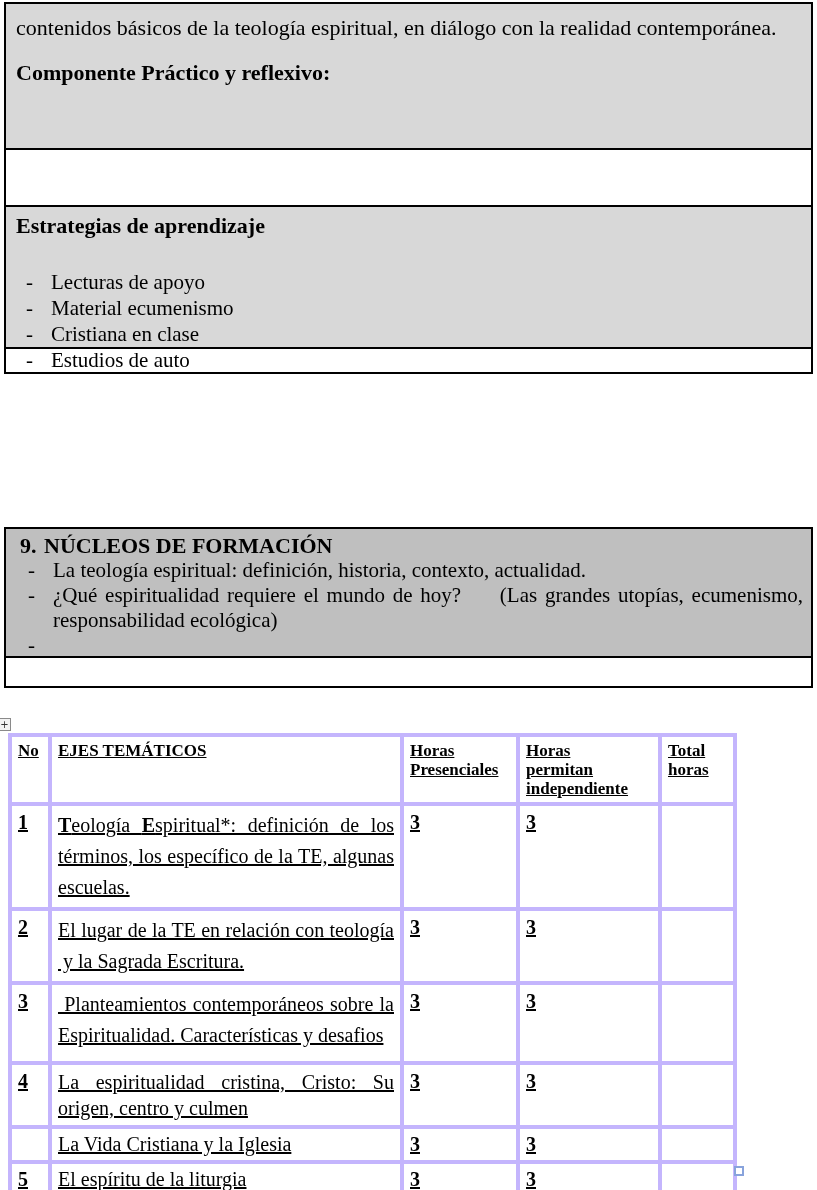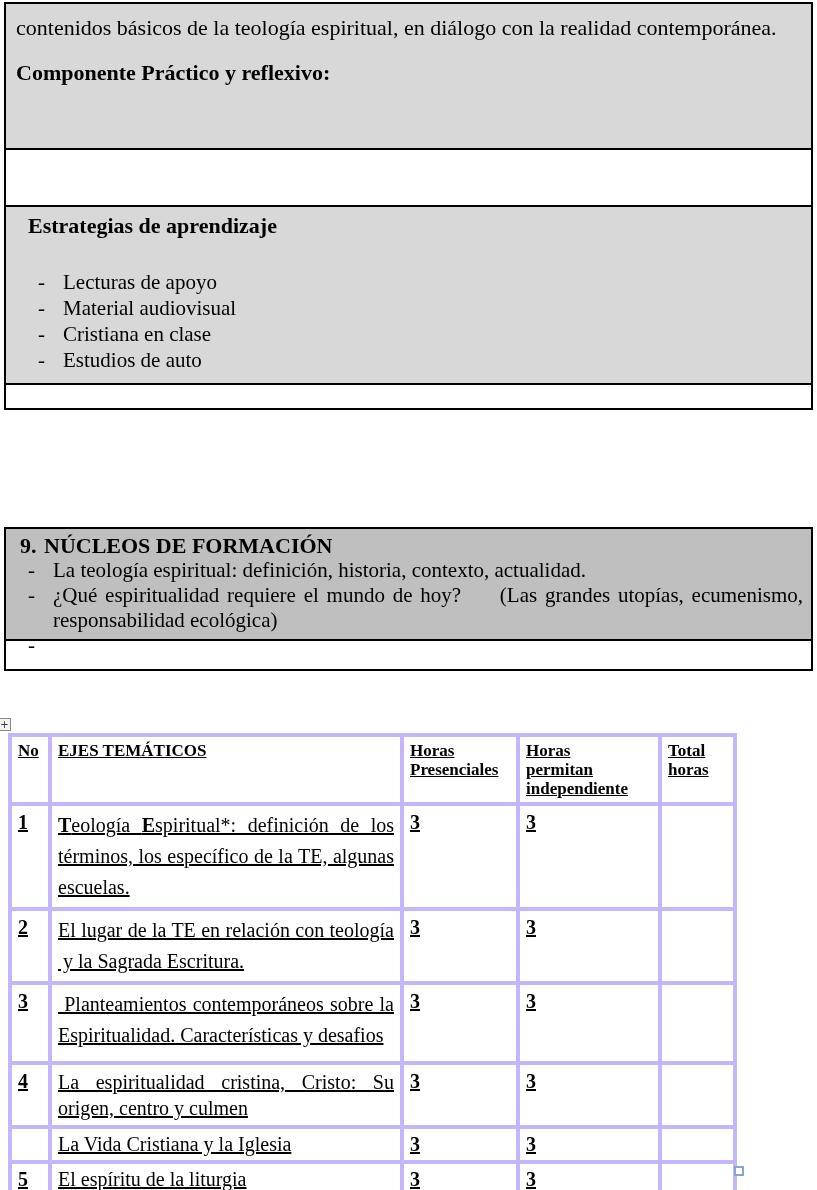--- a/index.html
+++ b/index.html
@@ -13,30 +13,30 @@
   .gray-light { background:#d8d8d8; }
   .gray-dark  { background:#bfbfbf; }
 
   
   #boxA { height:148px; padding:8px 8px 0 10px; }
   #boxA p { margin:0; font-size:22px; line-height:31px; text-align:justify; }
   #boxA .heading { font-weight:bold; text-align:left; }
   .spacer14 { height:14px; }
 
   
-  #boxC { height:180px; padding:6px 8px 0 18px; }
+  #boxC { height:144px; padding:6px 8px 0 6px; }
   .section-title { font-size:22px; font-weight:bold; line-height:26px; margin:0 0 30px 4px; }
   .li { position:relative; padding-left:39px; font-size:21px; line-height:26px; }
   .li .dash { position:absolute; left:14px; }
 
   #boxB { height:59px; }
   #boxD { height:27px; }
 
   
-  #boxE { height:114px; padding:4px 8px 0 8px; }
+  #boxE { height:131px; padding:4px 8px 0 8px; }
   .nucleos-heading { font-size:22px; font-weight:bold; line-height:25px; padding-left:6px; }
   .nucleos-heading .num { display:inline-block; width:24px; }
   #boxE .li { line-height:25px; text-align:justify; }
   #boxF { height:32px; }
 
   
   .move-handle {
     position:absolute; left:-2px; top:718px; width:13px; height:13px;
     box-sizing:border-box; border:1px solid #8a8a8a; background:#f2f2f2;
     font-size:10px; line-height:11px; text-align:center; color:#333;
@@ -82,21 +82,21 @@
     </div>
     <div class="box" id="boxB"></div>
     <div class="box gray-light" id="boxC">
       <p class="section-title">Estrategias de aprendizaje</p>
       <div class="li">
         <span class="dash">-</span>
         <span>Lecturas de apoyo</span>
       </div>
       <div class="li">
         <span class="dash">-</span>
-        <span>Material audiovisual</span>
+        <span>Material ecumenismo</span>
       </div>
       <div class="li">
         <span class="dash">-</span>
         <span>Cristiana en clase</span>
       </div>
       <div class="li">
         <span class="dash">-</span>
         <span>Estudios de auto</span>
       </div>
     </div>

